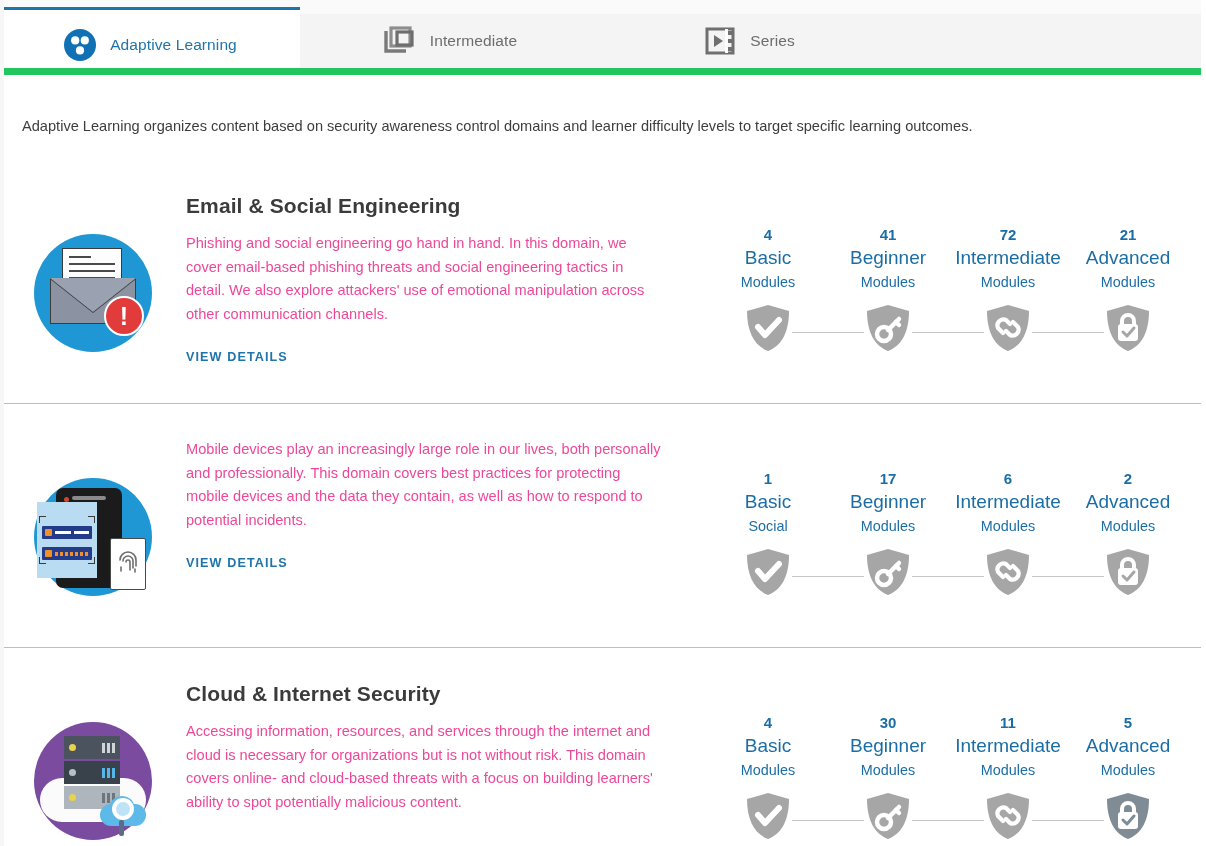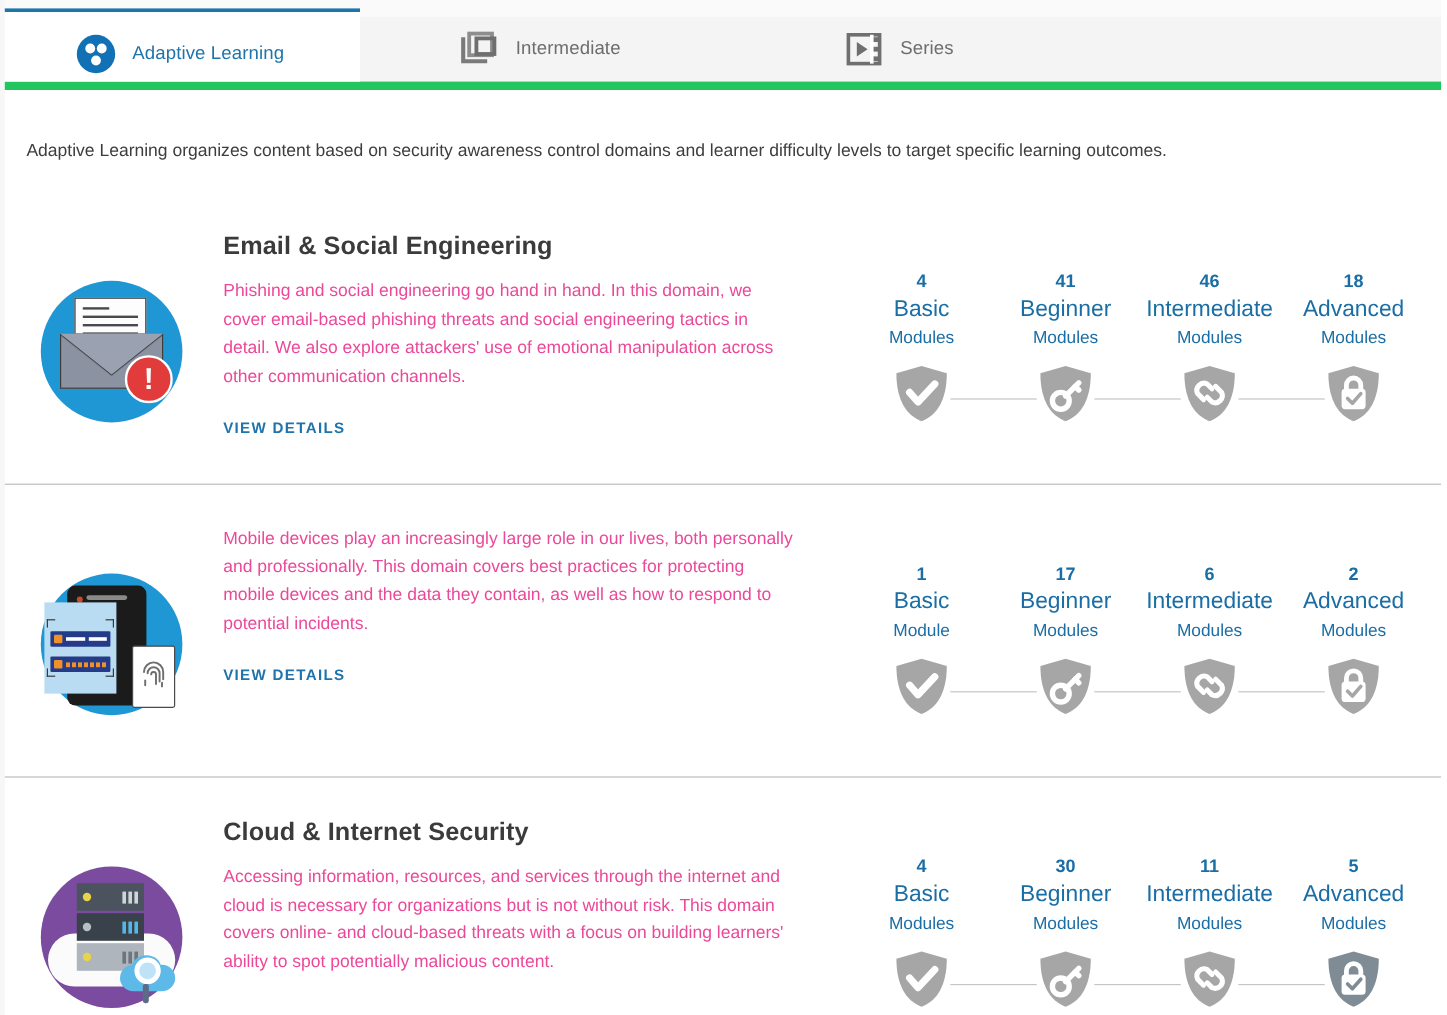--- a/index.html
+++ b/index.html
@@ -299,36 +299,36 @@
                     <path d="M23 2 L44 8 C44 30 36 43 23 48 C10 43 2 30 2 8 Z" fill="#a6a6a6"></path>
                     <circle cx="19" cy="31" r="7" fill="none" stroke="#ffffff" stroke-width="4.5"></circle>
                     <path d="M23 27 L34 16" stroke="#ffffff" stroke-width="4.5" stroke-linecap="round"></path>
                     <path d="M31 19 L34 22" stroke="#ffffff" stroke-width="4.5" stroke-linecap="round"></path>
                   </svg>
               </span>
               <div class="connector"></div>
             </div>
           </div>
           <div class="level">
-            <div class="level-count">46</div>
+            <div class="level-count">72</div>
             <div class="level-name">Intermediate</div>
             <div class="level-unit">Modules</div>
             <div class="shield-wrap">
               <span>
                 <svg width="46" height="50" viewBox="0 0 46 50">
                     <path d="M23 2 L44 8 C44 30 36 43 23 48 C10 43 2 30 2 8 Z" fill="#a6a6a6"></path>
                     <path d="M18 30 L13 25 A6 6 0 0 1 21 17 L25 21" fill="none" stroke="#ffffff" stroke-width="4.2" stroke-linecap="round"></path>
                     <path d="M28 19 L33 24 A6 6 0 0 1 25 32 L21 28" fill="none" stroke="#ffffff" stroke-width="4.2" stroke-linecap="round"></path>
                   </svg>
               </span>
               <div class="connector"></div>
             </div>
           </div>
           <div class="level">
-            <div class="level-count">18</div>
+            <div class="level-count">21</div>
             <div class="level-name">Advanced</div>
             <div class="level-unit">Modules</div>
             <div class="shield-wrap">
               <span>
                 <svg width="46" height="50" viewBox="0 0 46 50">
                     <path d="M23 2 L44 8 C44 30 36 43 23 48 C10 43 2 30 2 8 Z" fill="#a6a6a6"></path>
                     <path d="M17 22 v-4 a6 6 0 0 1 12 0 v4" fill="none" stroke="#ffffff" stroke-width="4"></path>
                     <rect x="13" y="21" width="20" height="17" rx="3" fill="#ffffff"></rect>
                     <polyline points="18,29 22,33 29,25" fill="none" stroke="#a6a6a6" stroke-width="3" stroke-linecap="round" stroke-linejoin="round"></polyline>
                   </svg>
@@ -379,21 +379,21 @@
       <div class="text-col">
         <p class="domain-desc">Mobile devices play an increasingly large role in our lives, both personally and professionally. This domain covers best practices for protecting mobile devices and the data they contain, as well as how to respond to potential incidents.</p>
         <a class="view-details">VIEW DETAILS</a>
       </div>
 
       <div class="levels-col">
         <div class="levels">
           <div class="level">
             <div class="level-count">1</div>
             <div class="level-name">Basic</div>
-            <div class="level-unit">Module</div>
+            <div class="level-unit">Social</div>
             <div class="shield-wrap">
               <span>
                 <svg width="46" height="50" viewBox="0 0 46 50">
                     <path d="M23 2 L44 8 C44 30 36 43 23 48 C10 43 2 30 2 8 Z" fill="#a6a6a6"></path>
                     <polyline points="13,24 20,32 34,17" fill="none" stroke="#ffffff" stroke-width="6" stroke-linecap="round" stroke-linejoin="round"></polyline>
                   </svg>
               </span>
               <div class="connector"></div>
             </div>
           </div>

